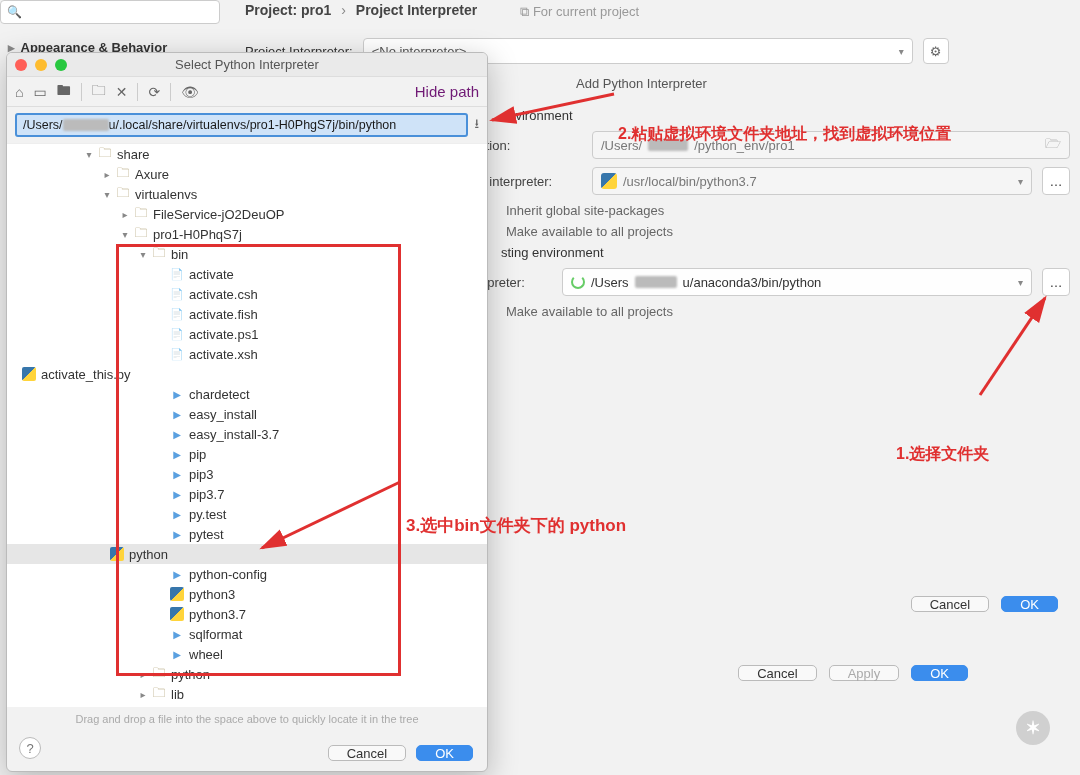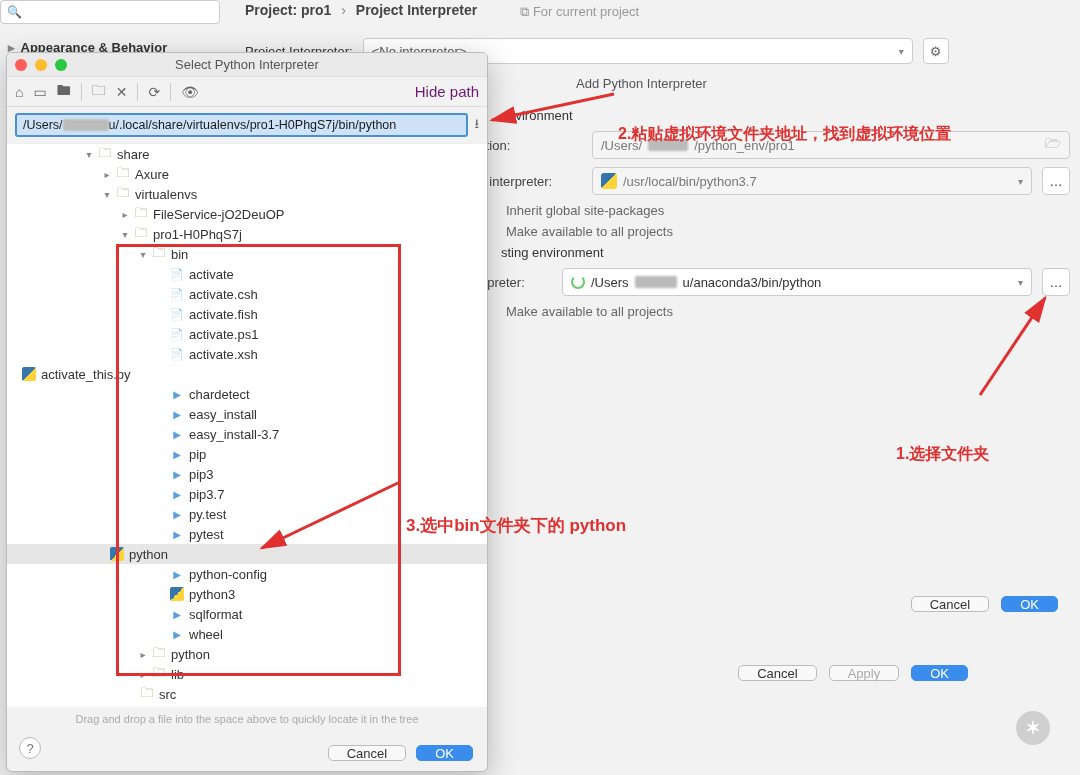--- a/index.html
+++ b/index.html
@@ -352,20 +352,27 @@
       <div class="tree-row" style="padding-left: 148px;">
         <span class="tri"></span>
         <span class="ico">
           <span class="pyf-ico"></span>
         </span>
         <span>python3</span>
       </div>
       <div class="tree-row" style="padding-left: 148px;">
         <span class="tri"></span>
         <span class="ico">
+          <span class="pyf-ico"></span>
+        </span>
+        <span>python3.7</span>
+      </div>
+      <div class="tree-row" style="padding-left: 148px;">
+        <span class="tri"></span>
+        <span class="ico">
           <span class="exec-ico">▶</span>
         </span>
         <span>sqlformat</span>
       </div>
       <div class="tree-row" style="padding-left: 148px;">
         <span class="tri"></span>
         <span class="ico">
           <span class="exec-ico">▶</span>
         </span>
         <span>wheel</span>

